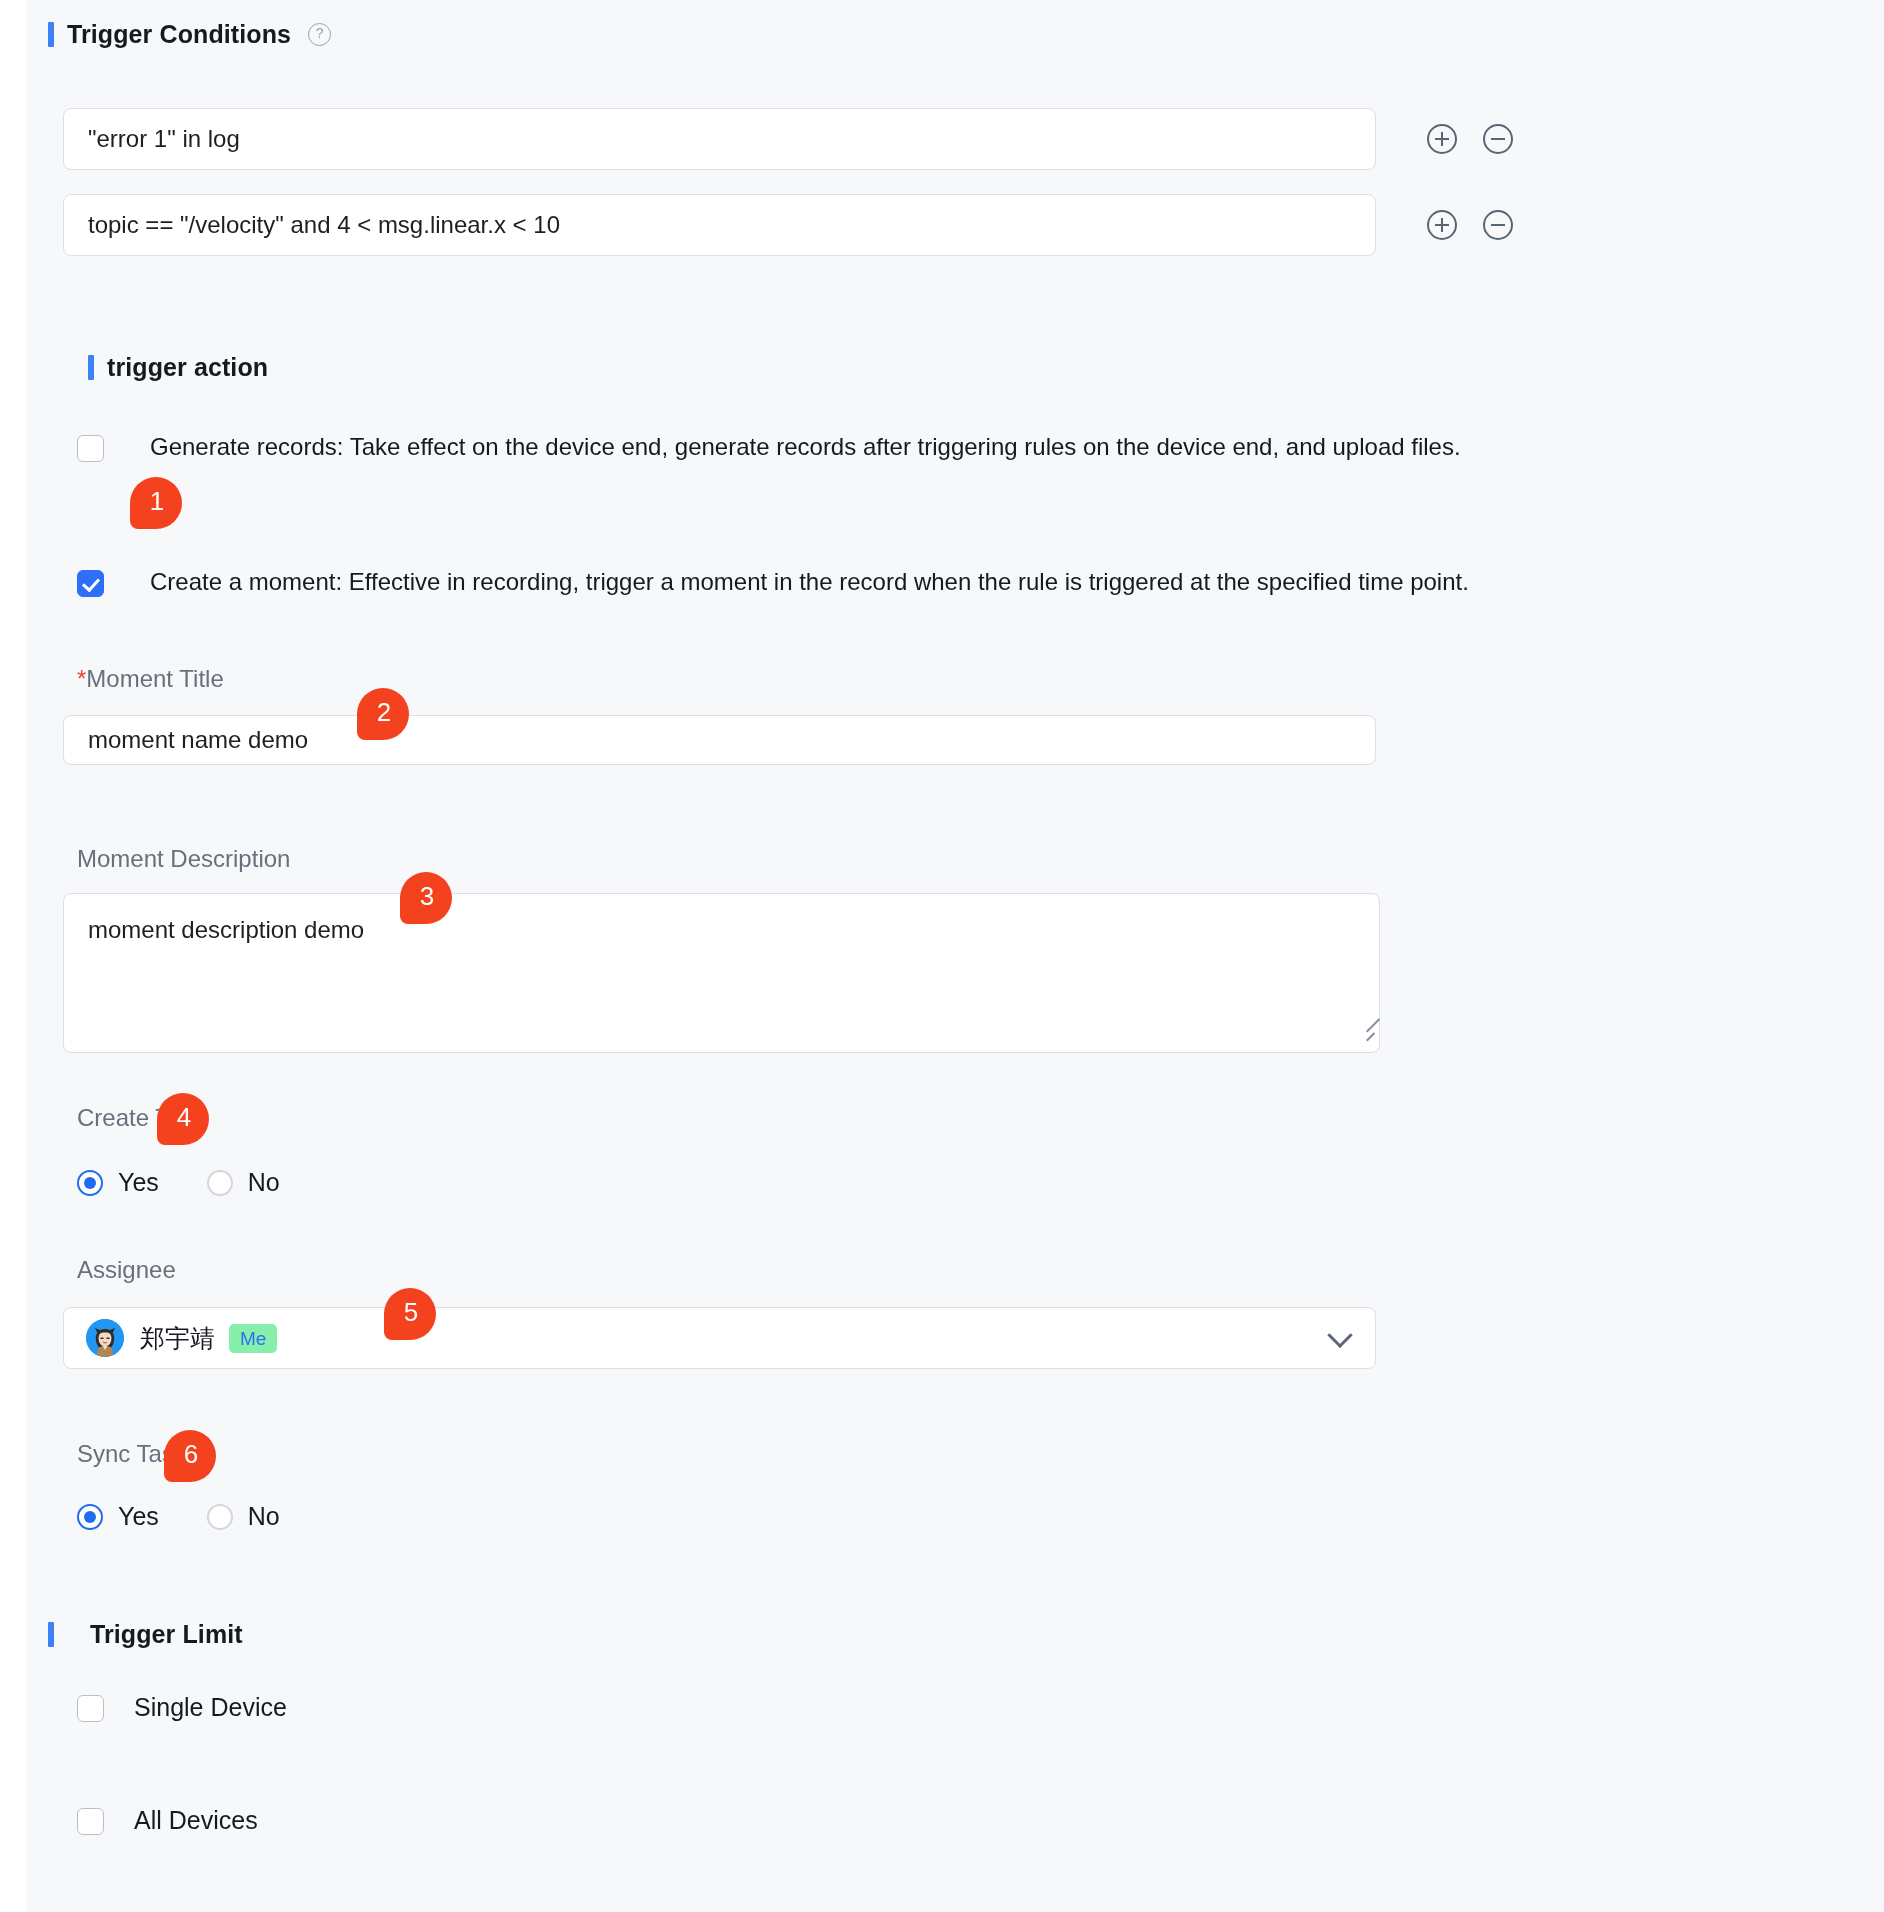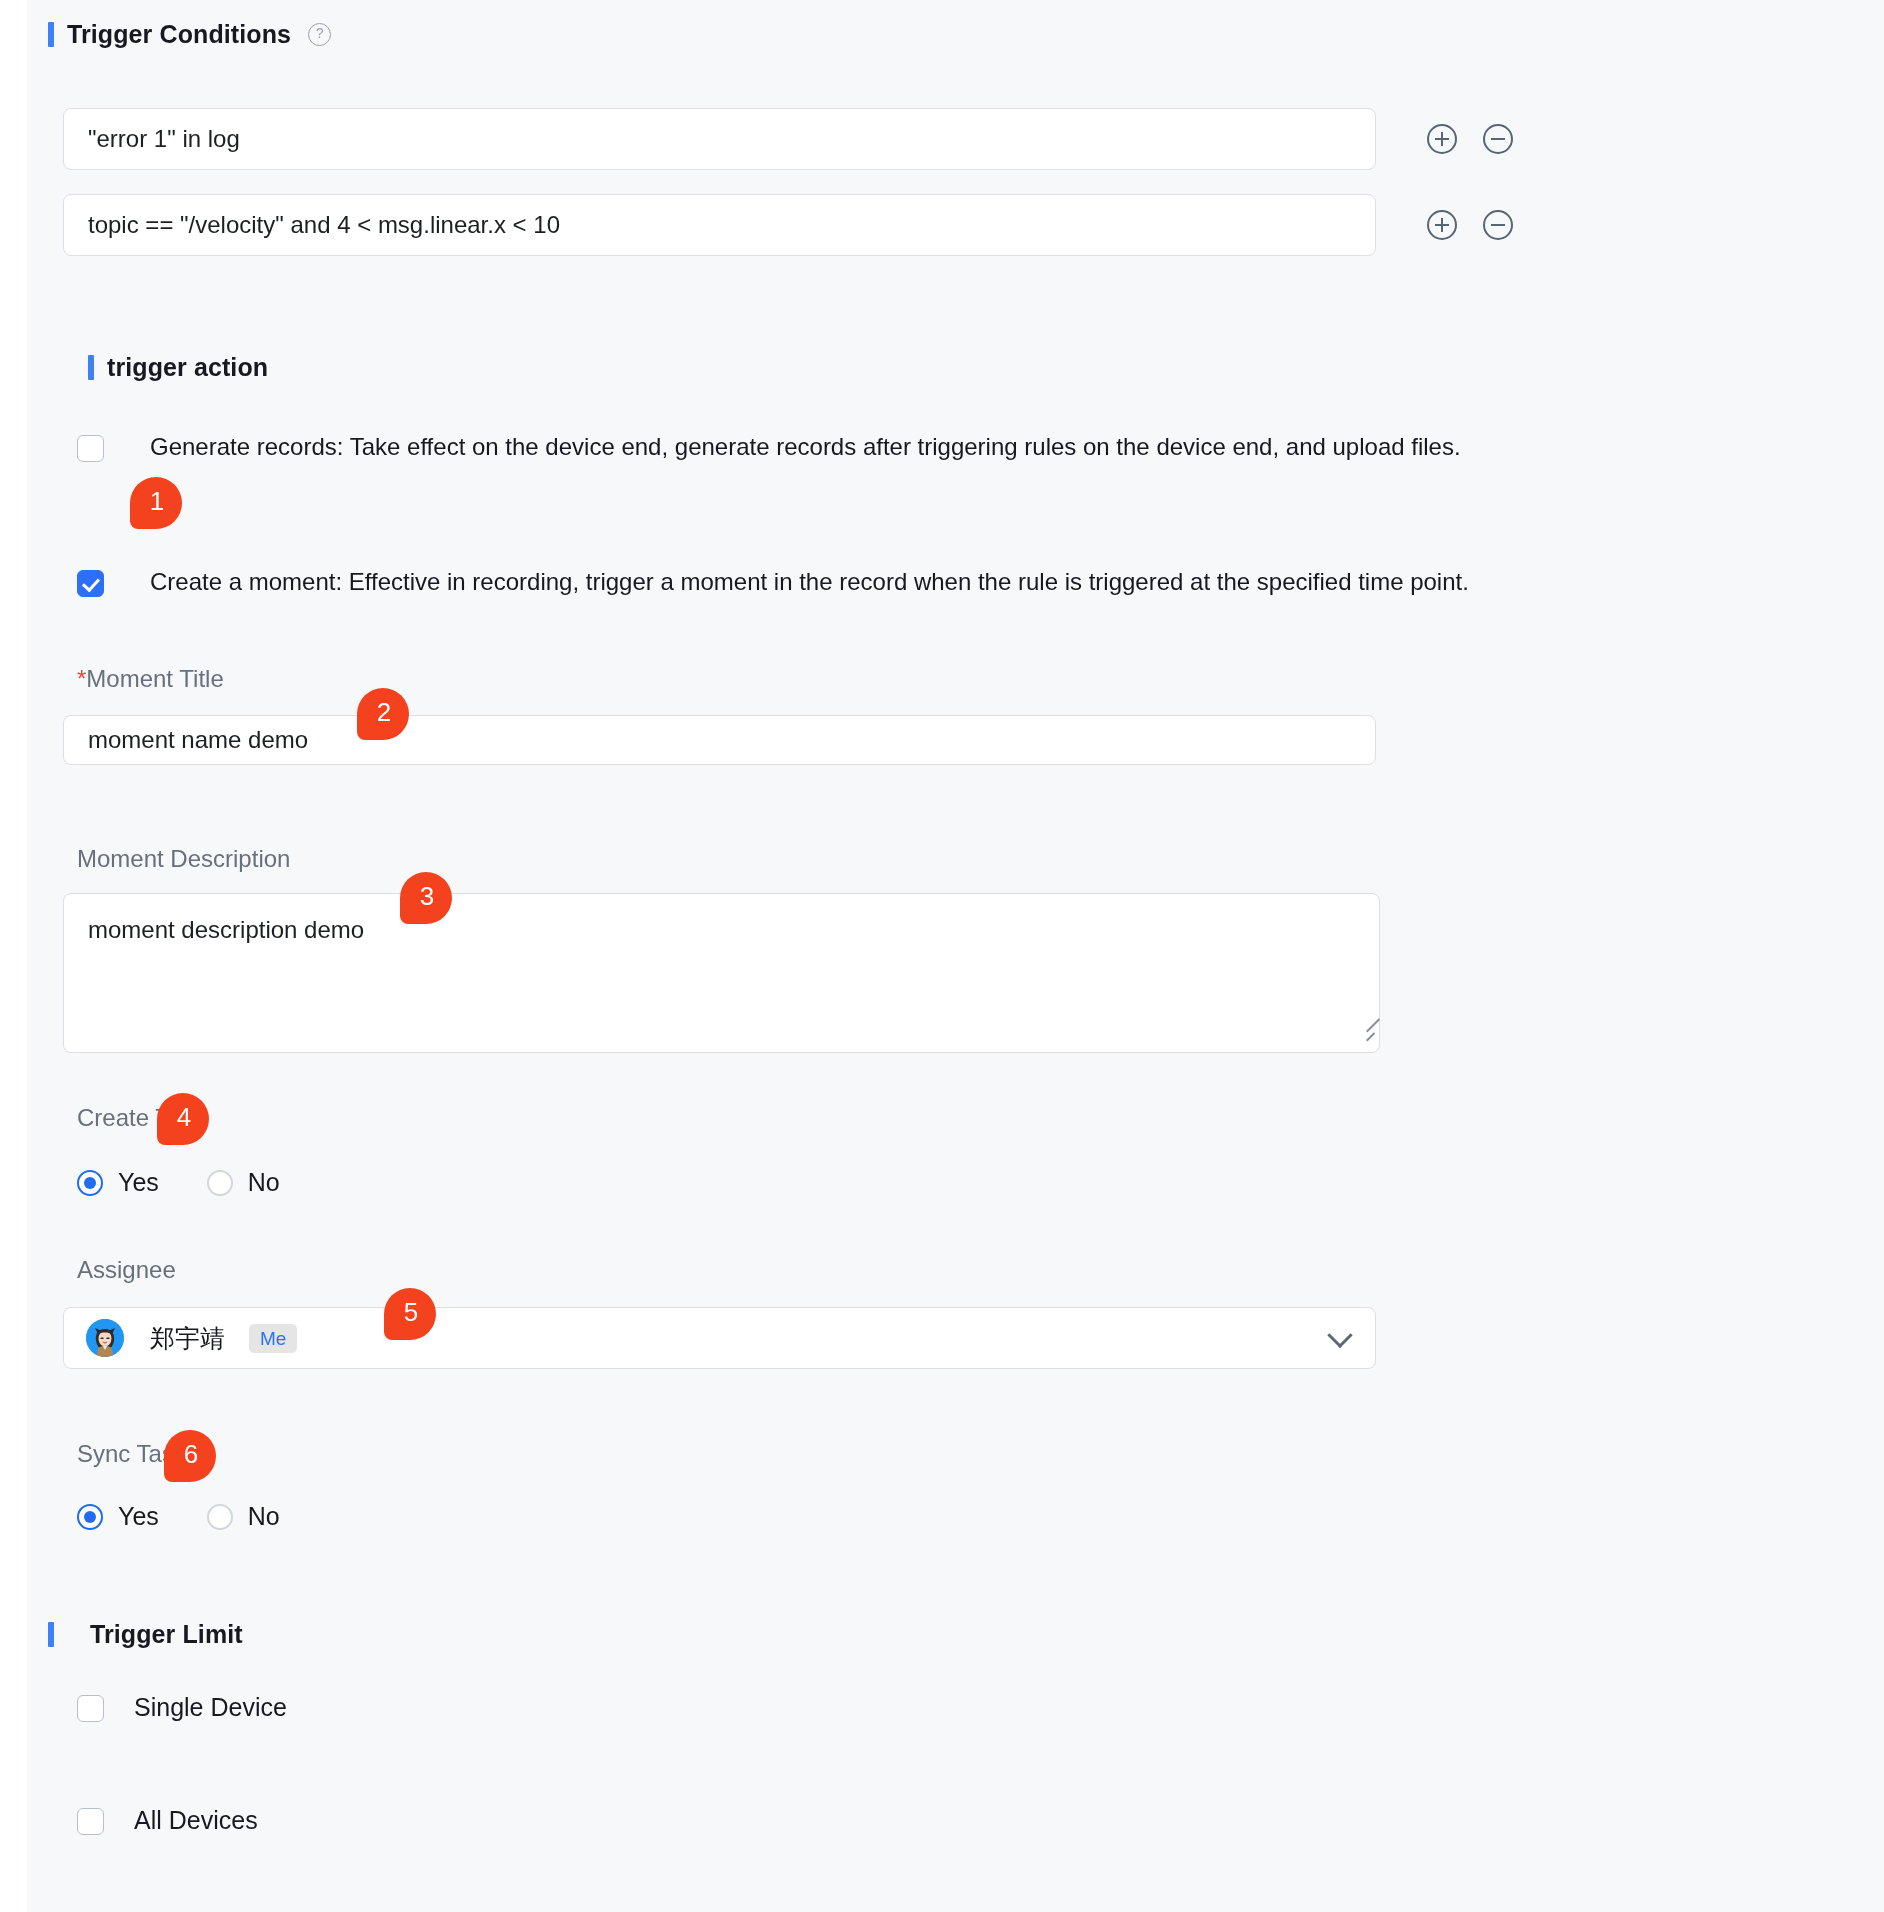--- a/index.html
+++ b/index.html
@@ -251,21 +251,21 @@
     overflow: hidden;
   }
   .avatar svg { display: block; }
   .assignee-name {
     font-size: 25px;
     color: #16191f;
     margin-left: 16px;
   }
   .me-tag {
     margin-left: 14px;
-    background: #e5e5e5;
+    background: #86efac;
     color: #2b72f0;
     font-size: 19px;
     border-radius: 5px;
     padding: 5px 11px;
     line-height: 1;
   }
   .chev {
     position: absolute;
     right: 26px;
     top: 50%;
@@ -367,21 +367,21 @@
     <div class="radio-group" style="left:50px; top:1168px;">
       <span class="radio on"></span>
       <span class="radio-label">Yes</span>
       <span class="radio"></span>
       <span class="radio-label">No</span>
     </div>
 
     <div class="field-label" style="left:50px; top:1256px;">
       <span>Assignee</span>
     </div>
-    <div class="select-box" style="left:36px; top:1307px; width:1313px; height:62px;gap:10px;">
+    <div class="select-box" style="left:36px; top:1307px; width:1313px; height:62px;">
       <span class="avatar">
         <svg width="38" height="38" viewBox="0 0 38 38" aria-hidden="true">
           <circle cx="19" cy="19" r="19" fill="#2196f3"></circle>
           <path d="M9 9 L13 17 L16 12 Z" fill="#2b2420"></path>
           <path d="M29 9 L25 17 L22 12 Z" fill="#2b2420"></path>
           <path d="M19 10 C12.5 10 9.5 14.5 9.8 20 C10 24 11.5 27 13 28.5 L25 28.5 C26.5 27 28 24 28.2 20 C28.5 14.5 25.5 10 19 10 Z" fill="#332b26"></path>
           <path d="M12.6 19.5 C12.6 15 15.2 12.6 19 12.6 C22.8 12.6 25.4 15 25.4 19.5 C25.4 24 22.9 27.2 19 27.2 C15.1 27.2 12.6 24 12.6 19.5 Z" fill="#f3d9c6"></path>
           <path d="M11.8 15.5 C14 11.5 17 10.8 19 10.8 C21 10.8 24 11.5 26.2 15.5 C24.5 14.2 22 13.6 19 13.6 C16 13.6 13.5 14.2 11.8 15.5 Z" fill="#332b26"></path>
           <rect x="14.4" y="18.6" width="3.3" height="1.5" rx="0.7" fill="#3a2f28"></rect>
           <rect x="20.3" y="18.6" width="3.3" height="1.5" rx="0.7" fill="#3a2f28"></rect>

